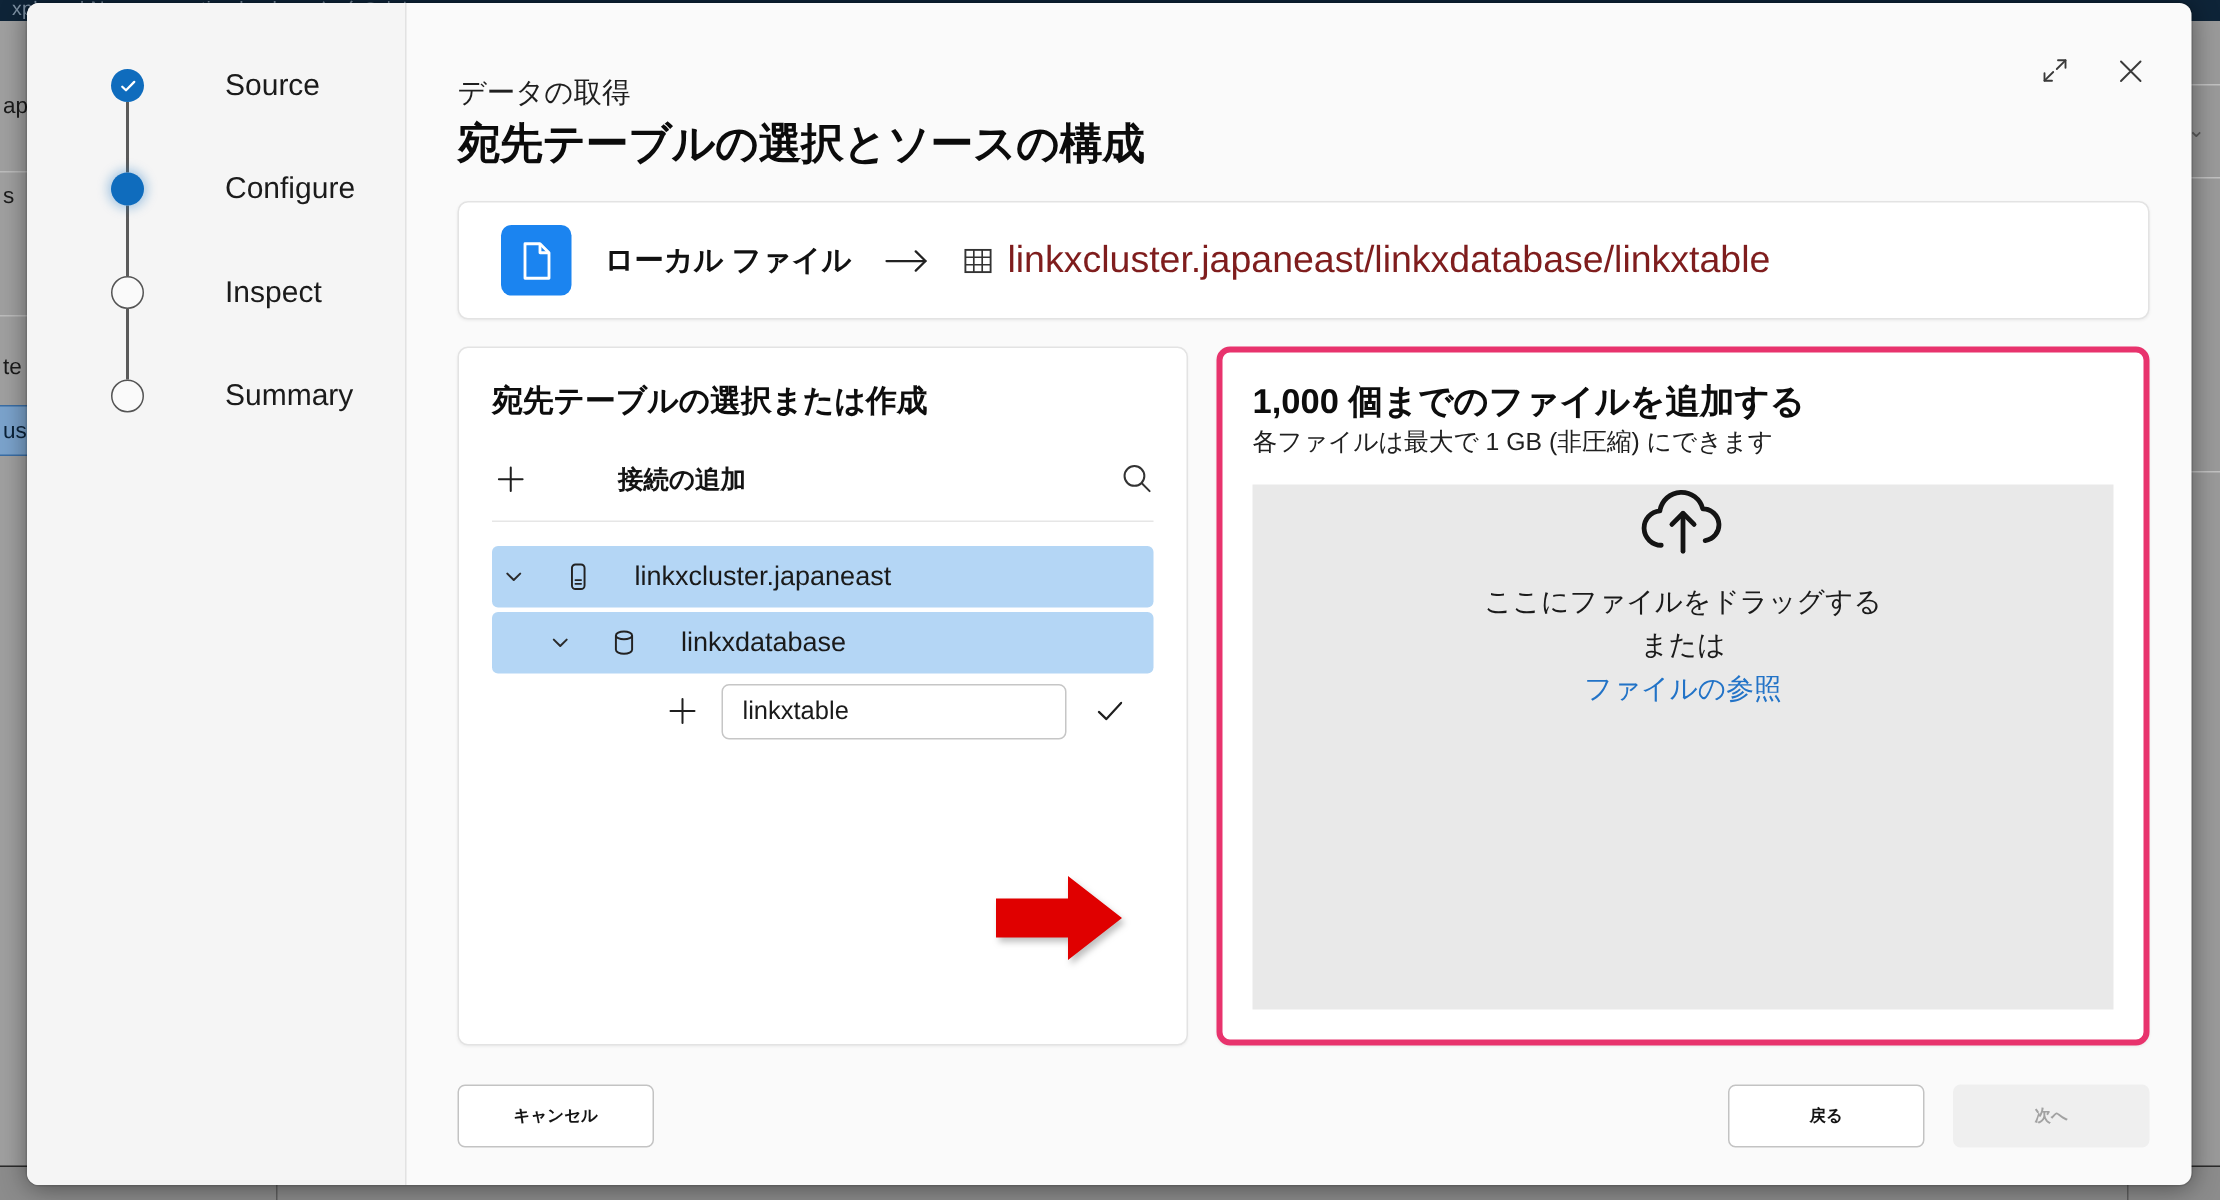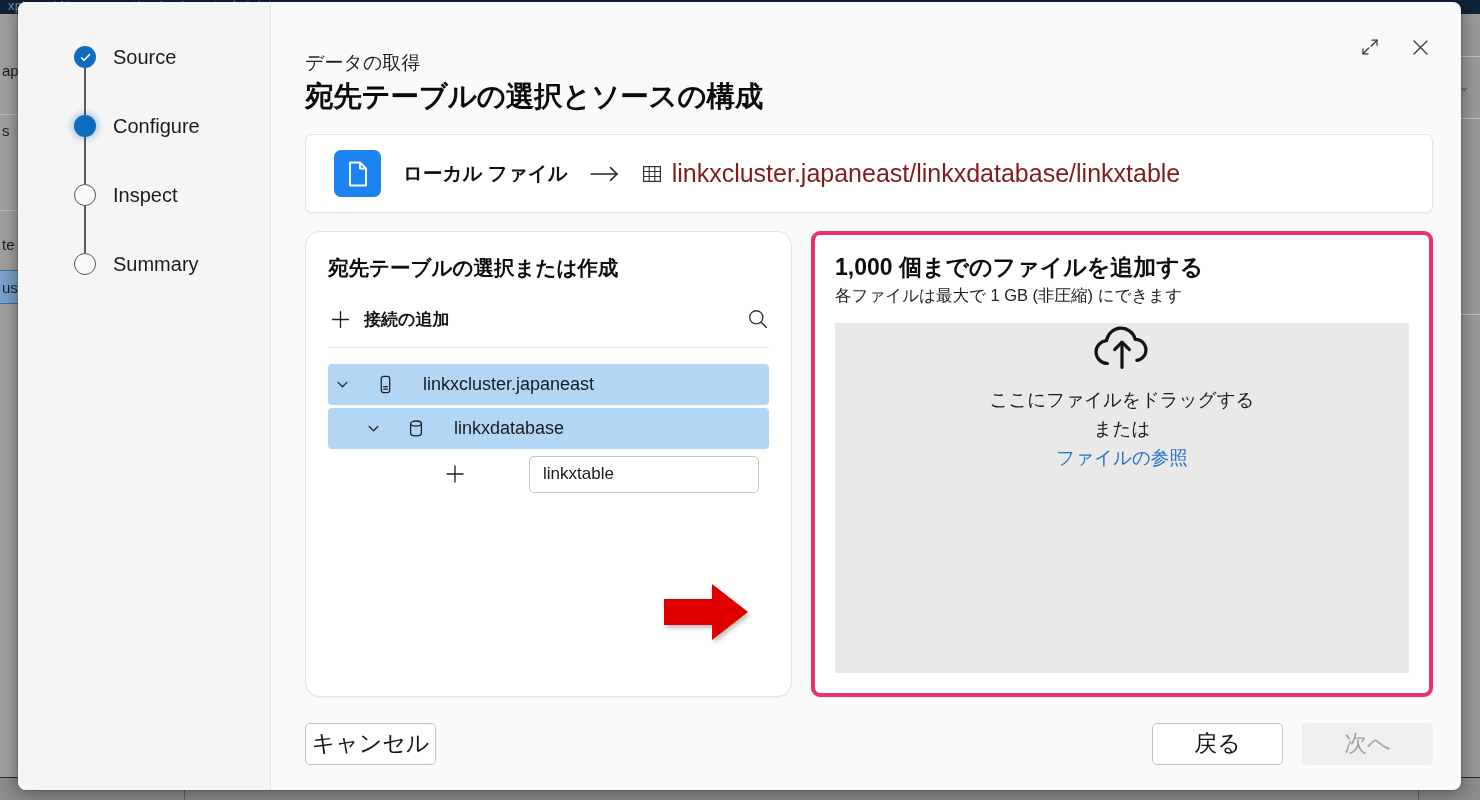--- a/index.html
+++ b/index.html
@@ -124,20 +124,21 @@
   .steps {
     position: absolute;
     top: 44px;
     left: 56px;
   }
   .step {
     position: relative;
     height: 69px;
     display: flex;
     align-items: flex-start;
+    gap: 37px;
   }
   .step:last-child { height: 32px; }
   .step-marker {
     width: 22px;
     height: 22px;
     border-radius: 50%;
     box-sizing: border-box;
     flex: 0 0 22px;
     position: relative;
     z-index: 2;
@@ -276,41 +277,41 @@
     border: 1px solid #e3e3e3;
     border-radius: 7px;
     box-sizing: border-box;
     box-shadow: 0 1px 2px rgba(0,0,0,.05);
     position: relative;
   }
   .panel-left {
     width: 487px;
     flex: 0 0 487px;
     padding: 22px 22px 0 22px;
-    border-radius: 15px;
   }
   .panel-right {
     flex: 1;
     border: 4px solid #e8336d;
     border-radius: 9px;
     padding: 18px 20px 20px 20px;
   }
 
   .panel-heading {
     font-size: 20.5px;
     font-weight: bold;
     color: #0d0d0d;
     line-height: 28px;
   }
 
   .add-conn-row {
     margin-top: 20px;
     display: flex;
     align-items: center;
     height: 34px;
+    gap: 48px;
   }
   .plus-glyph {
     width: 24px;
     display: flex;
     justify-content: center;
     color: #1f1f1f;
   }
   .add-conn-label {
     margin-left: 12px;
     font-size: 17px;
@@ -362,21 +363,20 @@
     color: #1a1a1a;
     white-space: nowrap;
   }
   .tree-row.level2 { padding-left: 31px; }
 
   .new-table-row {
     height: 44px;
     display: flex;
     align-items: center;
     padding-left: 117px;
-    gap: 48px;
   }
   .new-table-plus {
     color: #1f1f1f;
     display: flex;
     align-items: center;
     margin-right: 16px;
   }
   .table-name-input {
     width: 230px;
     height: 37px;
@@ -450,22 +450,22 @@
   .footer {
     margin-top: auto;
     height: 96px;
     display: flex;
     align-items: center;
   }
   .btn {
     height: 42px;
     min-width: 131px;
     border-radius: 5px;
-    font-size: 23px;
-    font-weight: normal;
+    font-size: 11px;
+    font-weight: bold;
     font-family: "Liberation Sans", sans-serif;
     display: flex;
     align-items: center;
     justify-content: center;
     box-sizing: border-box;
     cursor: pointer;
   }
   .btn-secondary {
     background: #fff;
     border: 1px solid #c3c3c3;

